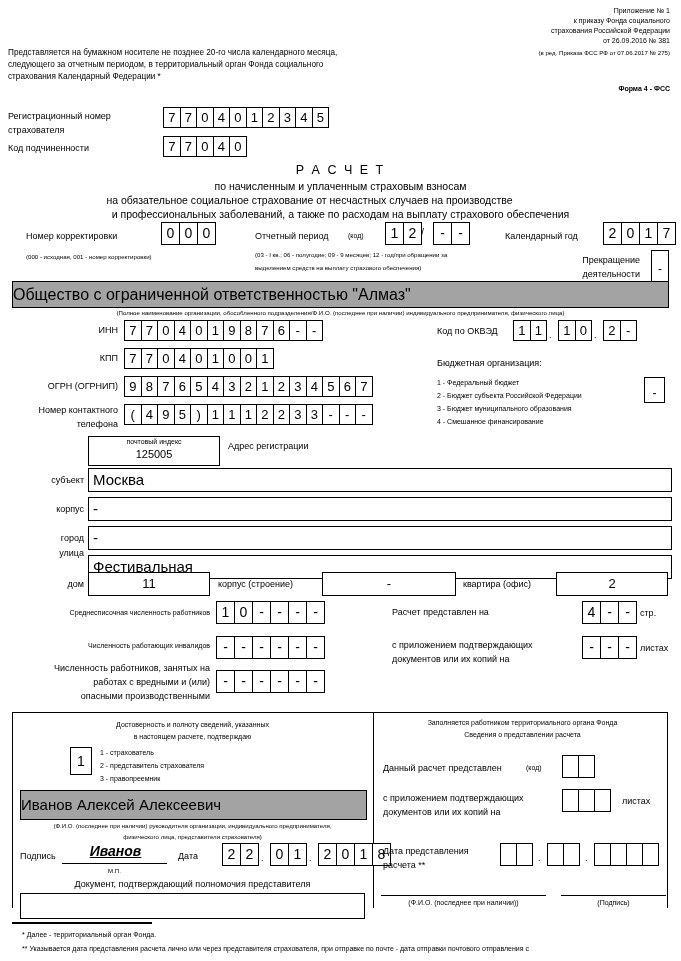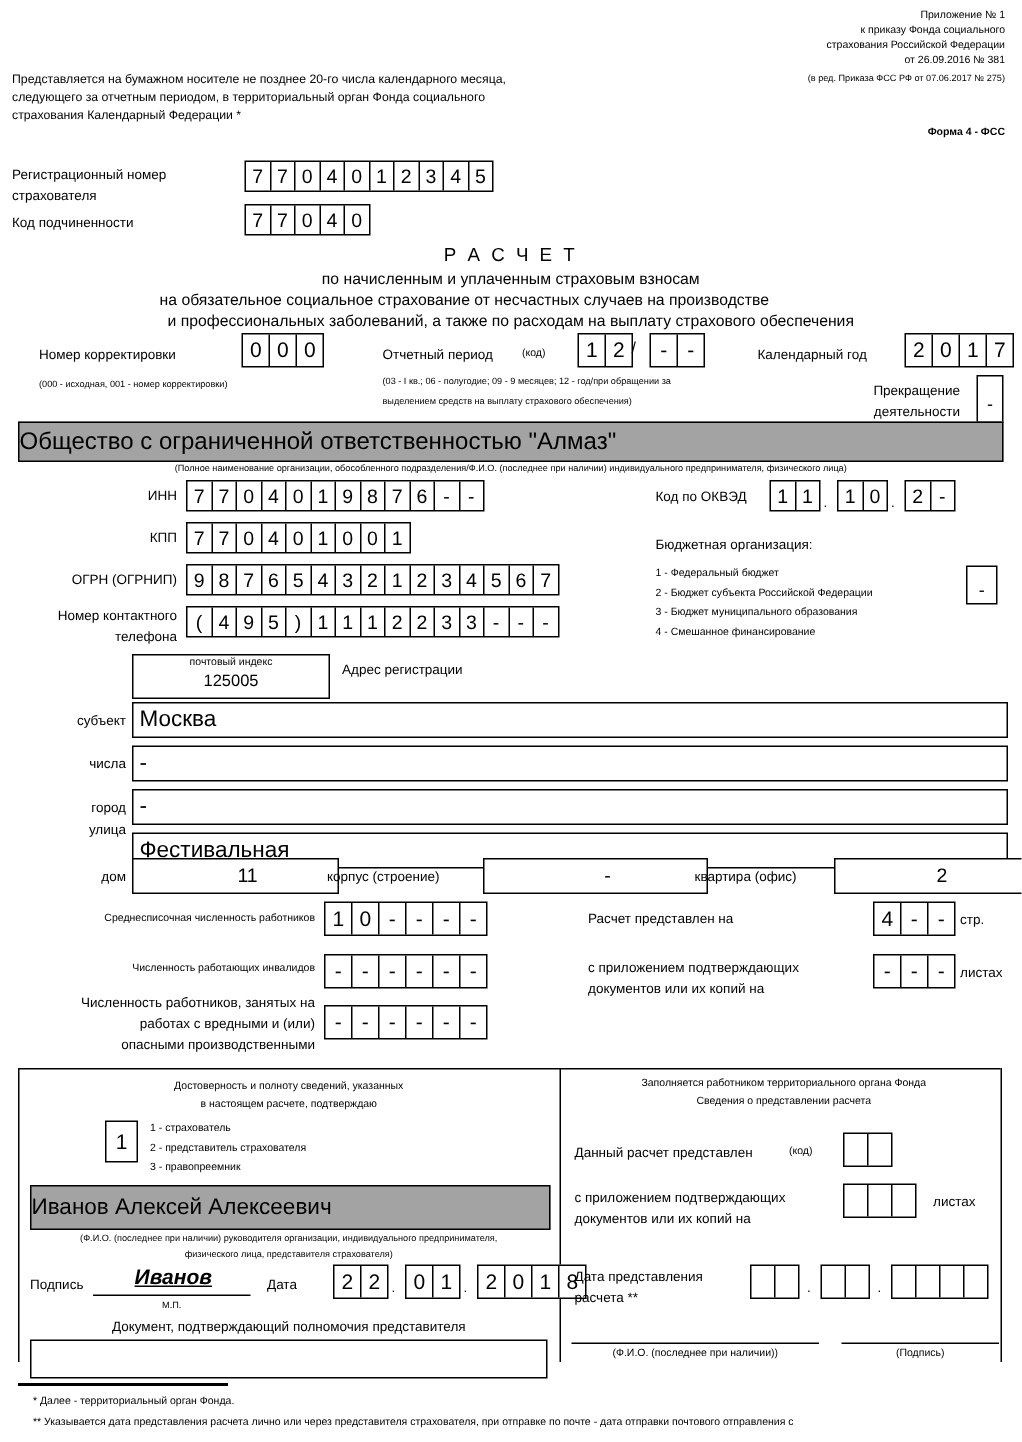--- a/index.html
+++ b/index.html
@@ -32,21 +32,21 @@
   .boxes.empty > i{min-width:15px;}
 
   .onebox{
     border:1.4px solid #000;width:16px;height:22px;
     text-align:center;font-size:12px;line-height:22px;background:#fff;
   }
   .fieldbox{
     border:1.4px solid #000;background:#fff;height:20px;
     font-size:13px;line-height:20px;padding-left:4px;
   }
-  .fieldbox.c{text-align:center;padding-left:16px;}
+  .fieldbox.c{text-align:center;padding-left:0;}
   .namebox{
     border:1.6px solid #000;background:#a3a3a3;height:25px;
     font-size:16px;line-height:25px;text-align:left;
   }
   .hr{border-top:1.6px solid #000;}
   .hr1{border-top:1px solid #000;}
   .italic{font-style:italic;font-weight:bold;font-size:14px;}
 </style>
 </head>
 <body>
@@ -247,21 +247,21 @@
 
 <div class="abs" style="left:88px;top:436px;width:130px;height:28px;border:1.6px solid #000;background:#fff;">
   <div class="t7 c" style="margin-top:0px;">почтовый индекс</div>
   <div class="c" style="font-size:11px;line-height:15px;">125005</div>
 </div>
 <div class="abs t9" style="left:228px;top:440px;">Адрес регистрации</div>
 
 <div class="abs t9 r" style="left:12px;top:474px;width:72px;">субъект</div>
 <div class="abs fieldbox" style="left:88px;top:468px;width:578px;height:22px;line-height:22px;font-size:15px;">Москва</div>
 
-<div class="abs t9 r" style="left:12px;top:503px;width:72px;">числа</div>
+<div class="abs t9 r" style="left:12px;top:503px;width:72px;">корпус</div>
 <div class="abs fieldbox" style="left:88px;top:497px;width:578px;height:22px;line-height:22px;font-size:15px;">-</div>
 
 <div class="abs t9 r" style="left:12px;top:532px;width:72px;">город</div>
 <div class="abs fieldbox" style="left:88px;top:526px;width:578px;height:22px;line-height:22px;font-size:15px;">-</div>
 
 <div class="abs t9 r" style="left:12px;top:547px;width:72px;">улица</div>
 <div class="abs fieldbox" style="left:88px;top:555px;width:578px;height:22px;line-height:22px;font-size:15px;">Фестивальная</div>
 
 <div class="abs t9 r" style="left:12px;top:578px;width:72px;">дом</div>
 <div class="abs fieldbox c" style="left:88px;top:572px;width:120px;height:22px;line-height:22px;font-size:13px;">11</div>

